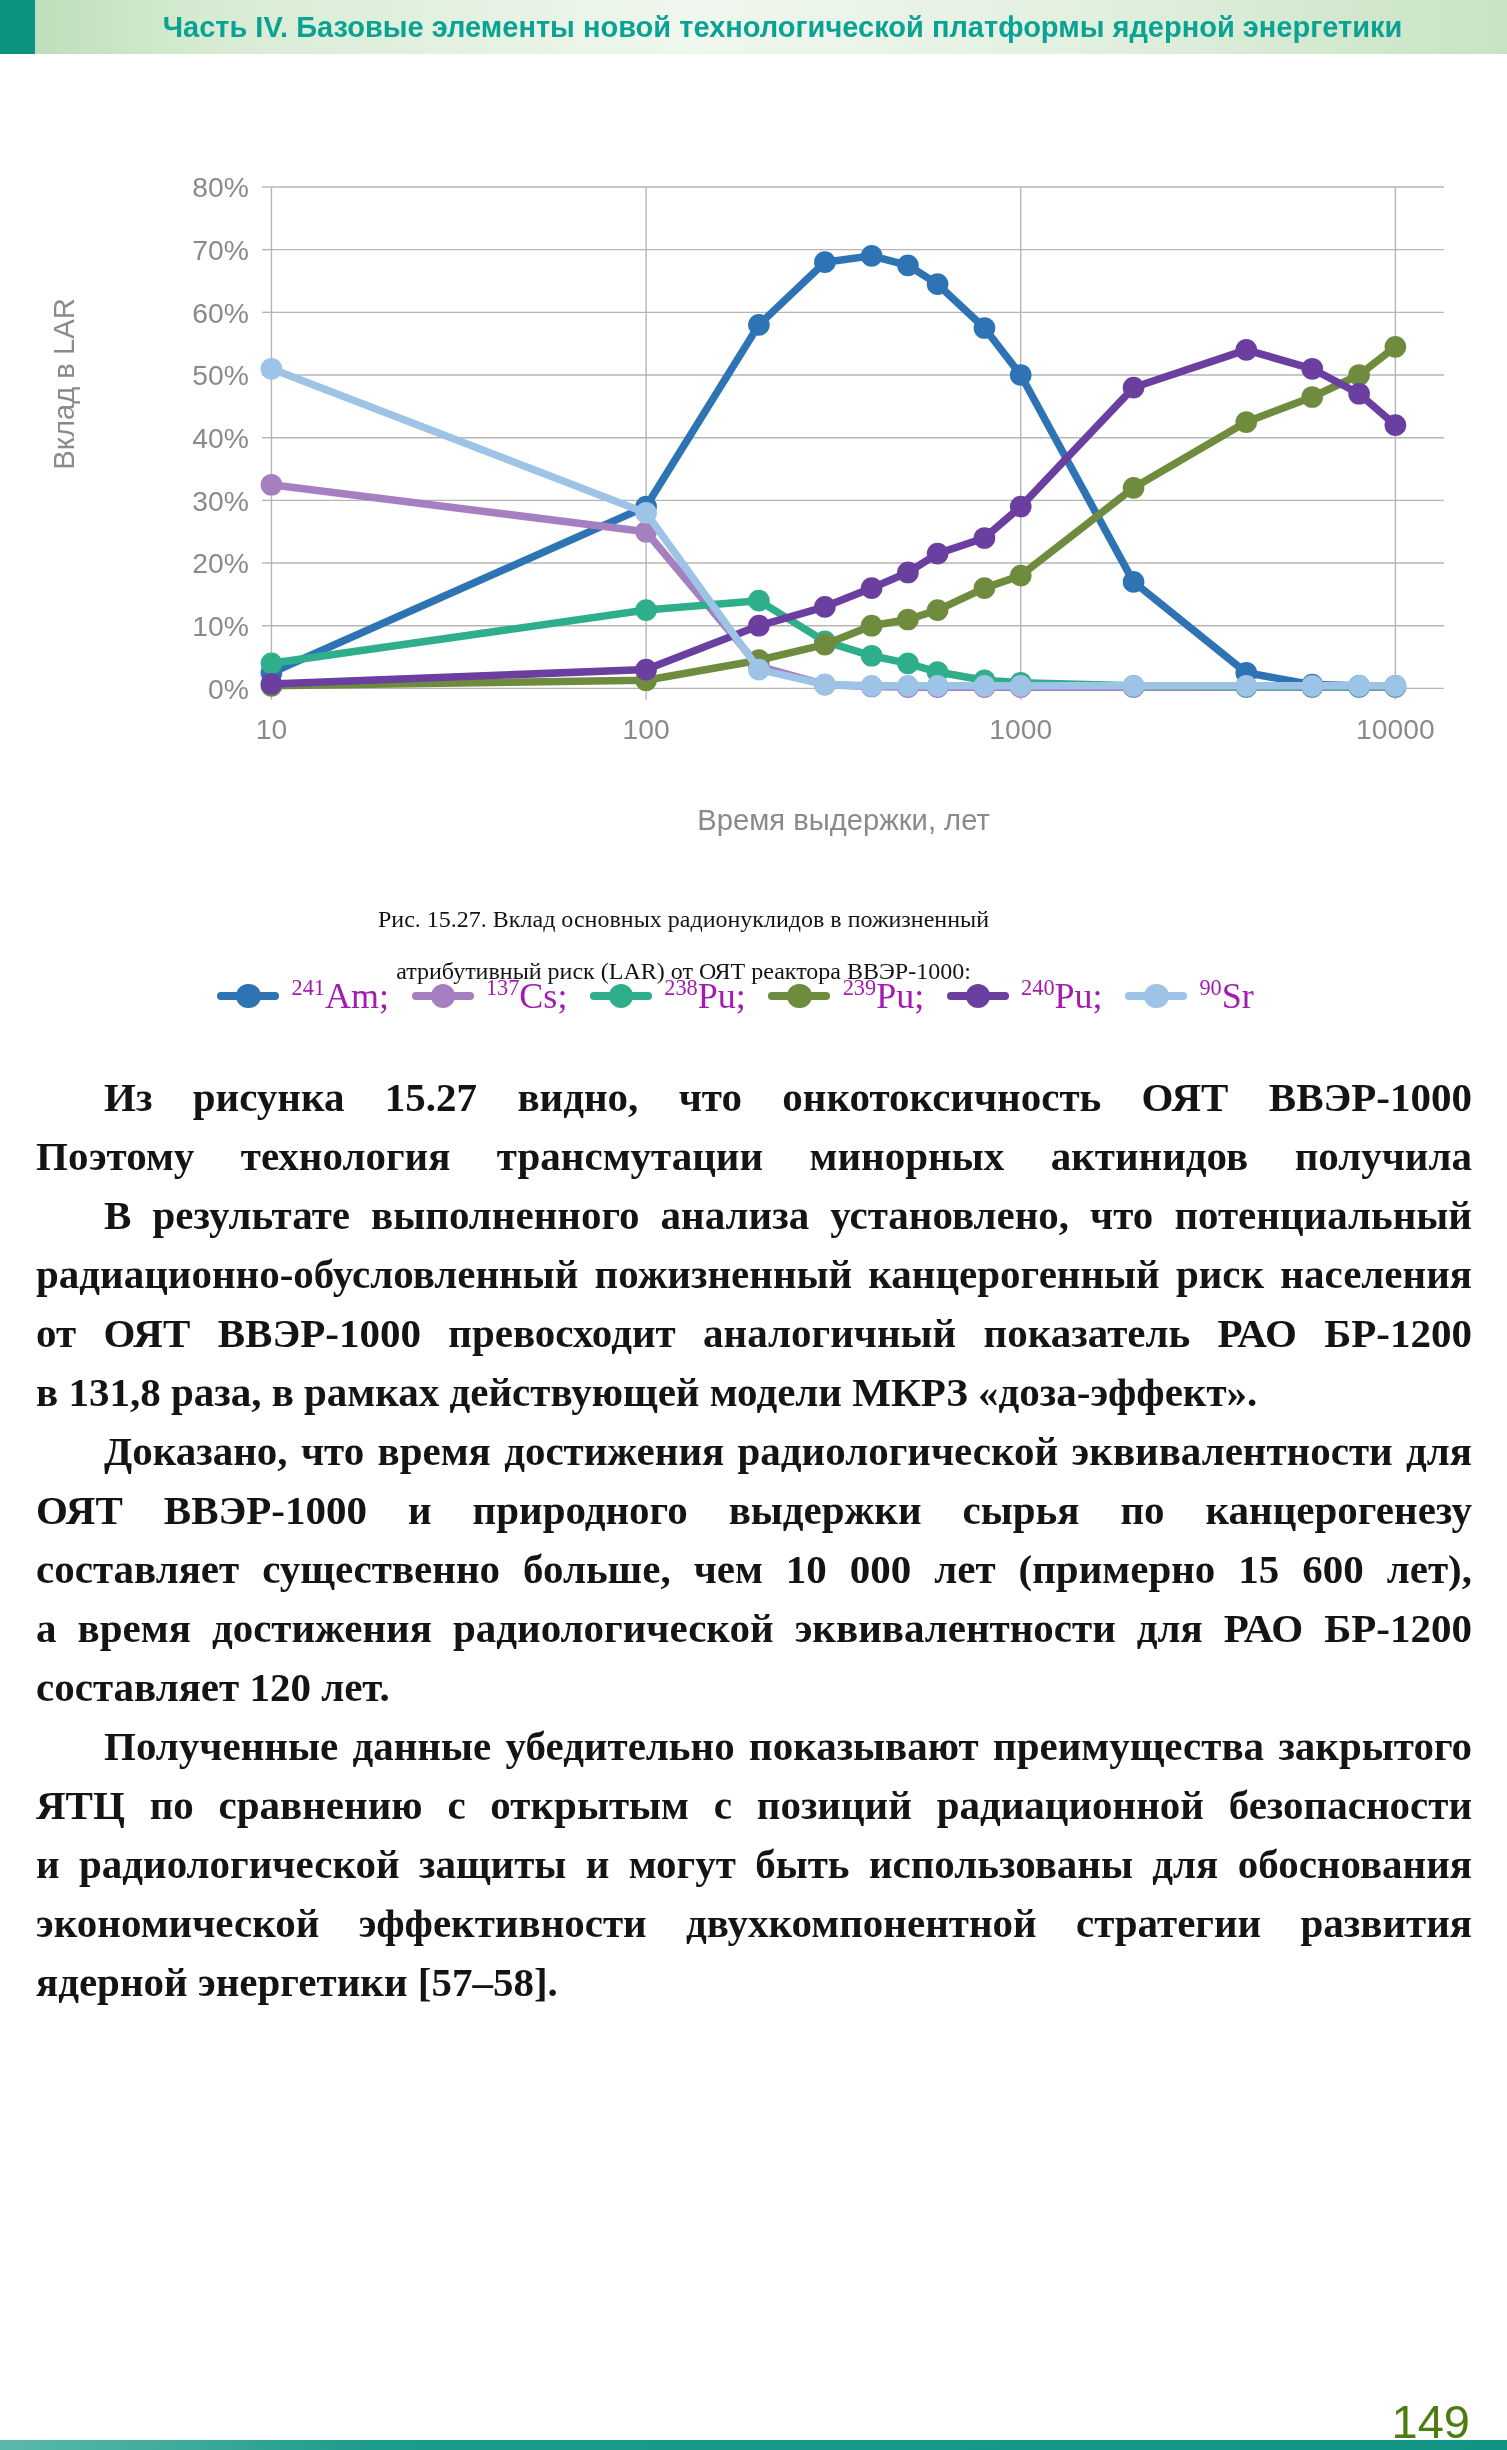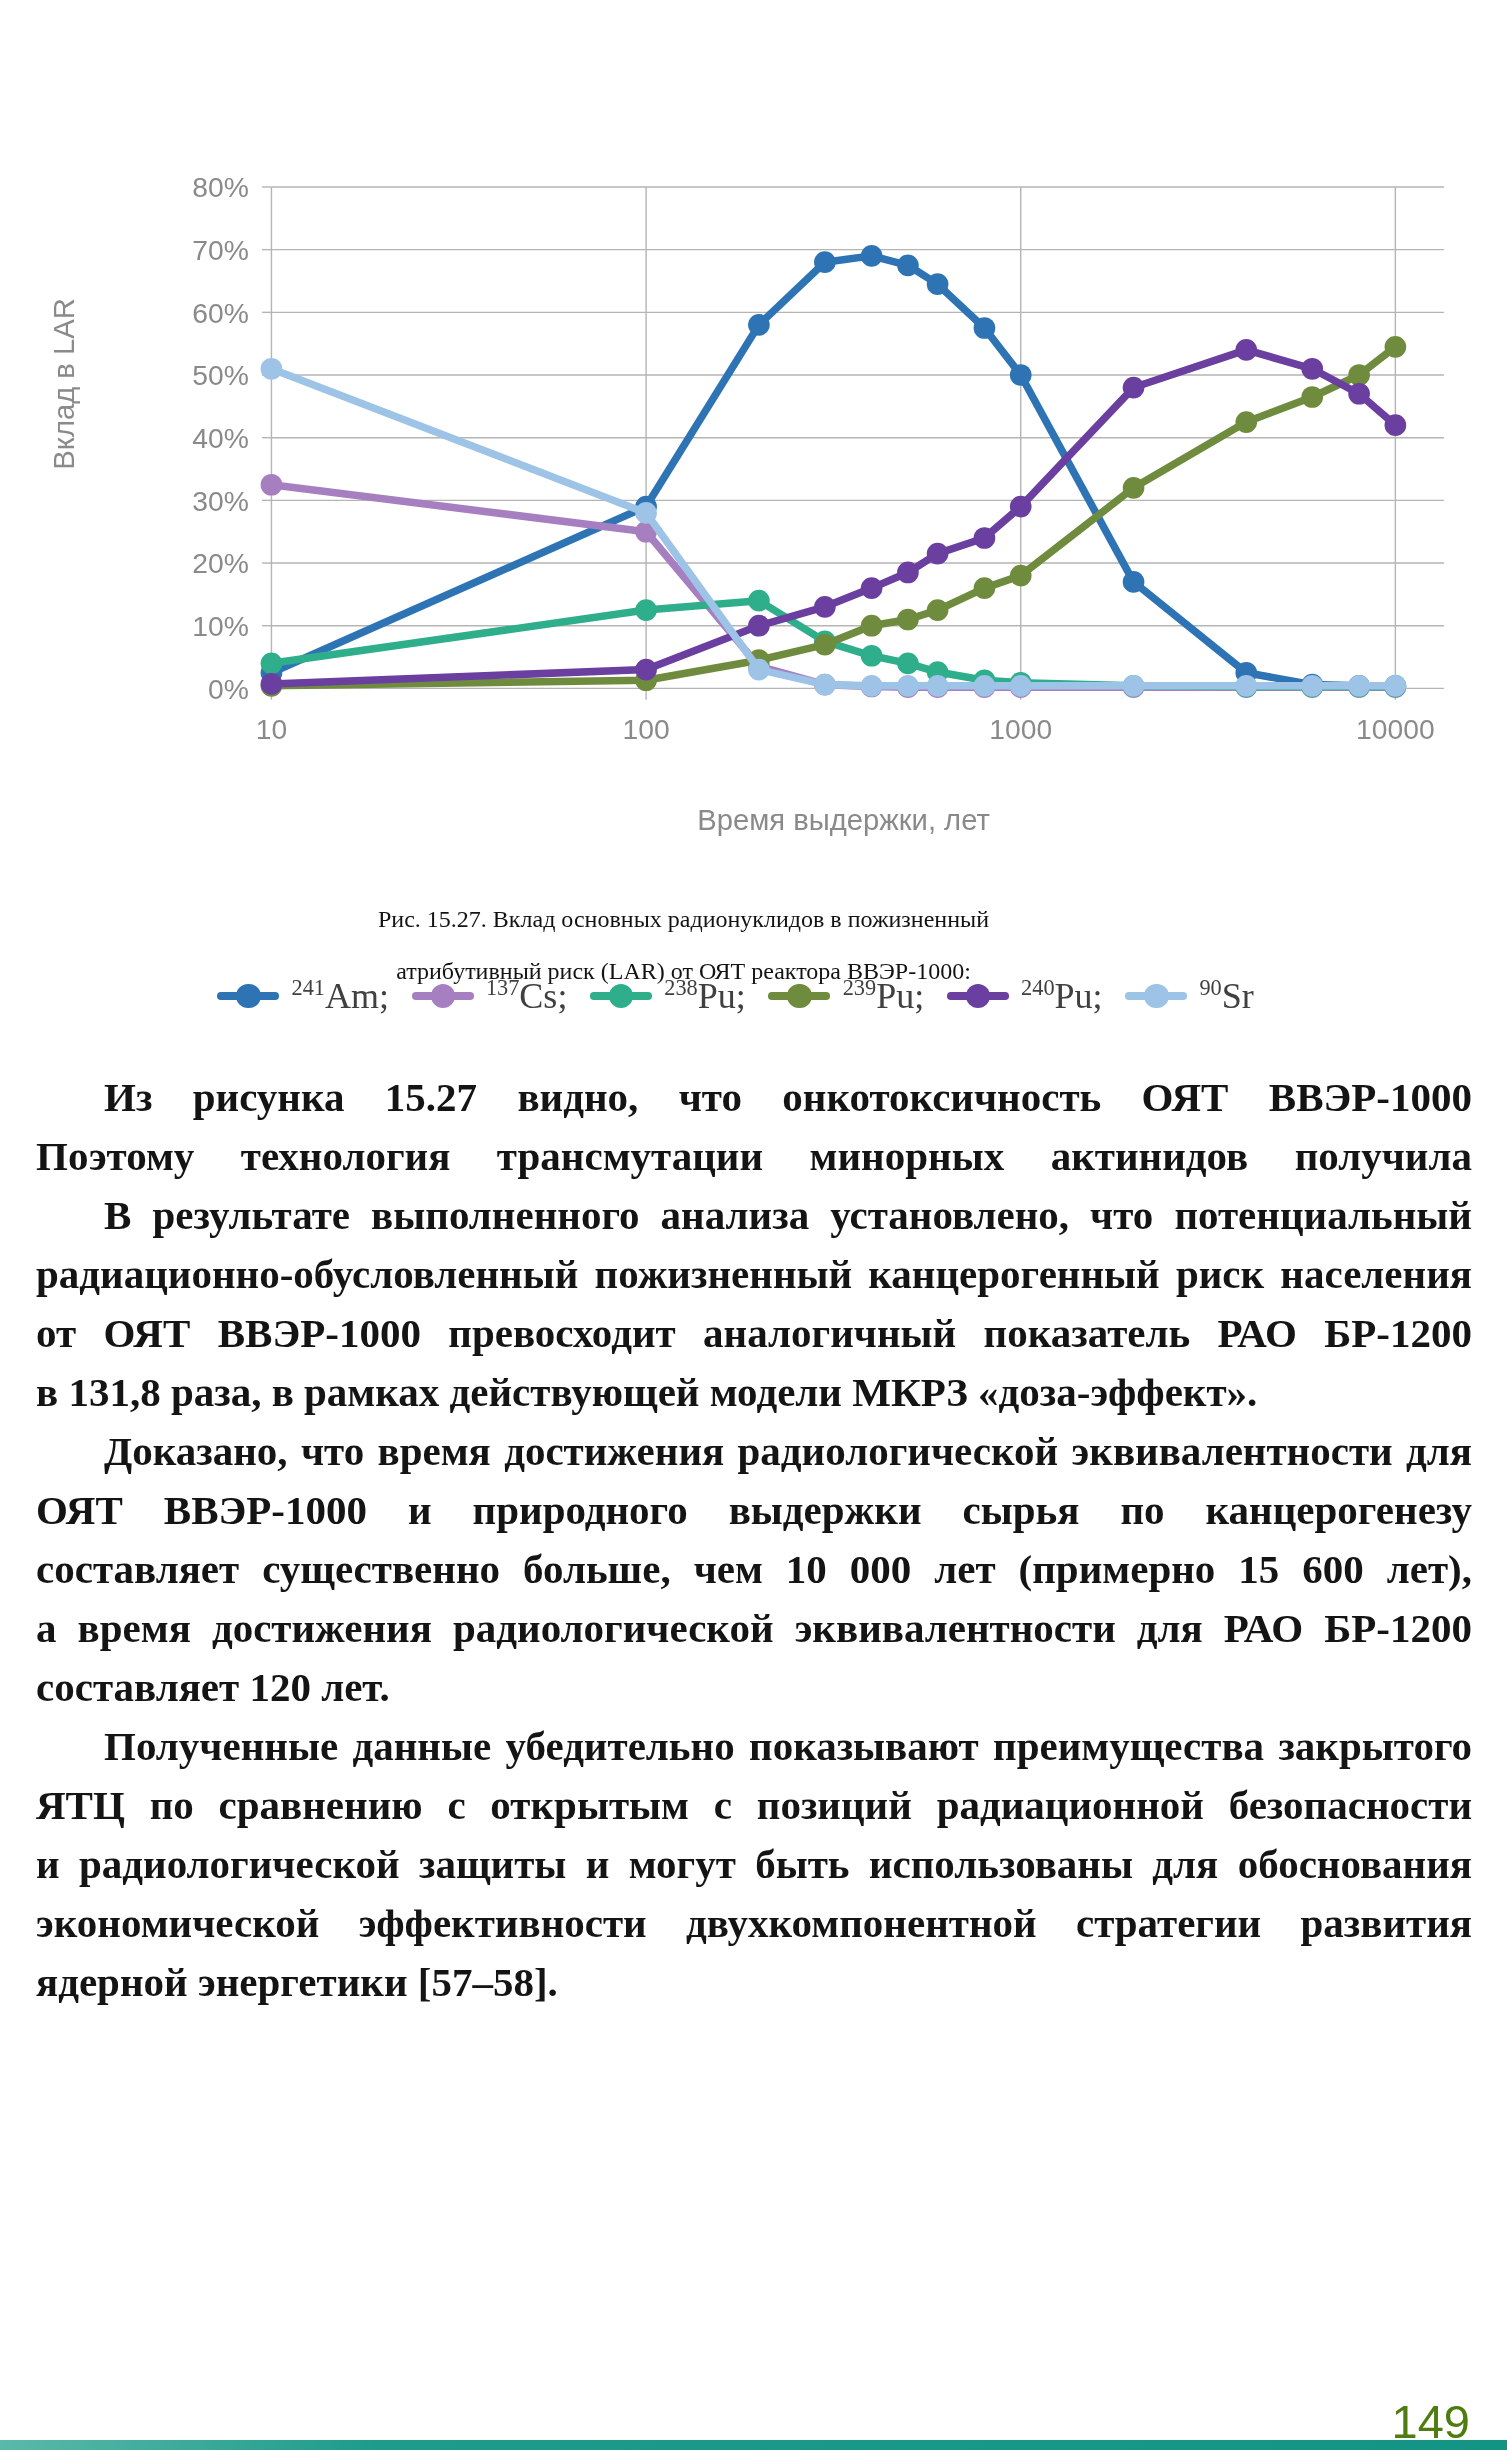--- a/index.html
+++ b/index.html
@@ -17,21 +17,21 @@
   
   .chart-svg{position:absolute;top:54px;left:0;}
   .chart-svg text{font-family:"Liberation Sans", sans-serif;}
 
   
   .caption{position:absolute;top:893px;left:71px;width:1225px;text-align:center;
        font-size:24px;line-height:52px;color:#131313;}
 
   
   .legend{position:absolute;top:975px;left:0;width:1471px;display:flex;justify-content:center;
-       align-items:center;gap:22.6px;font-size:36px;color:#404040;}
+       align-items:center;gap:22.6px;font-size:36px;color:#a21caf;}
   .legend-item{display:inline-flex;align-items:center;gap:12.3px;}
   .lmark{position:relative;display:inline-block;width:62px;height:26px;}
   .lbar{position:absolute;left:0;top:9.4px;width:62px;height:7.5px;border-radius:3.8px;background:currentColor;}
   .ldot{position:absolute;left:19px;top:0.9px;width:24.5px;height:24.5px;border-radius:50%;background:currentColor;}
   .llabel sup{font-size:62%;}
 
   
   .body-text{position:absolute;top:1068px;left:36px;width:1436px;font-size:41px;line-height:59px;color:#141414;}
   .para{margin:0;}
   .pline{text-align:justify;text-align-last:justify;font-weight:bold;}
@@ -42,20 +42,24 @@
   .page-number{position:absolute;right:38px;top:2394px;font-family:Liberation Sans, sans-serif;
        font-size:47px;color:#4d7c0f;}
   .bottom-bar{position:absolute;left:0;bottom:0;width:1508px;height:10.4px;
        background:linear-gradient(90deg,#5ab9a8 0%,#1d9b8b 25%,#129485 100%);}
 </style>
 </head>
 <body>
 
 <div class="page">
 
+  <div class="hdr">
+    <div class="hdr-square"></div>
+    <div class="hdr-title">Часть IV. Базовые элементы новой технологической платформы ядерной энергетики</div>
+  </div>
 
   <svg class="chart-svg" id="chart-svg" width="1508" height="839" viewBox="0 0 1600 890">
       <g stroke="#b5b5b5" stroke-width="1.5">
         <line x1="278" y1="673" x2="288" y2="673"></line>
         <line x1="288" y1="673" x2="1532" y2="673"></line>
         <line x1="278" y1="606.5" x2="288" y2="606.5"></line>
         <line x1="288" y1="606.5" x2="1532" y2="606.5"></line>
         <line x1="278" y1="540" x2="288" y2="540"></line>
         <line x1="288" y1="540" x2="1532" y2="540"></line>
         <line x1="278" y1="473.5" x2="288" y2="473.5"></line>

